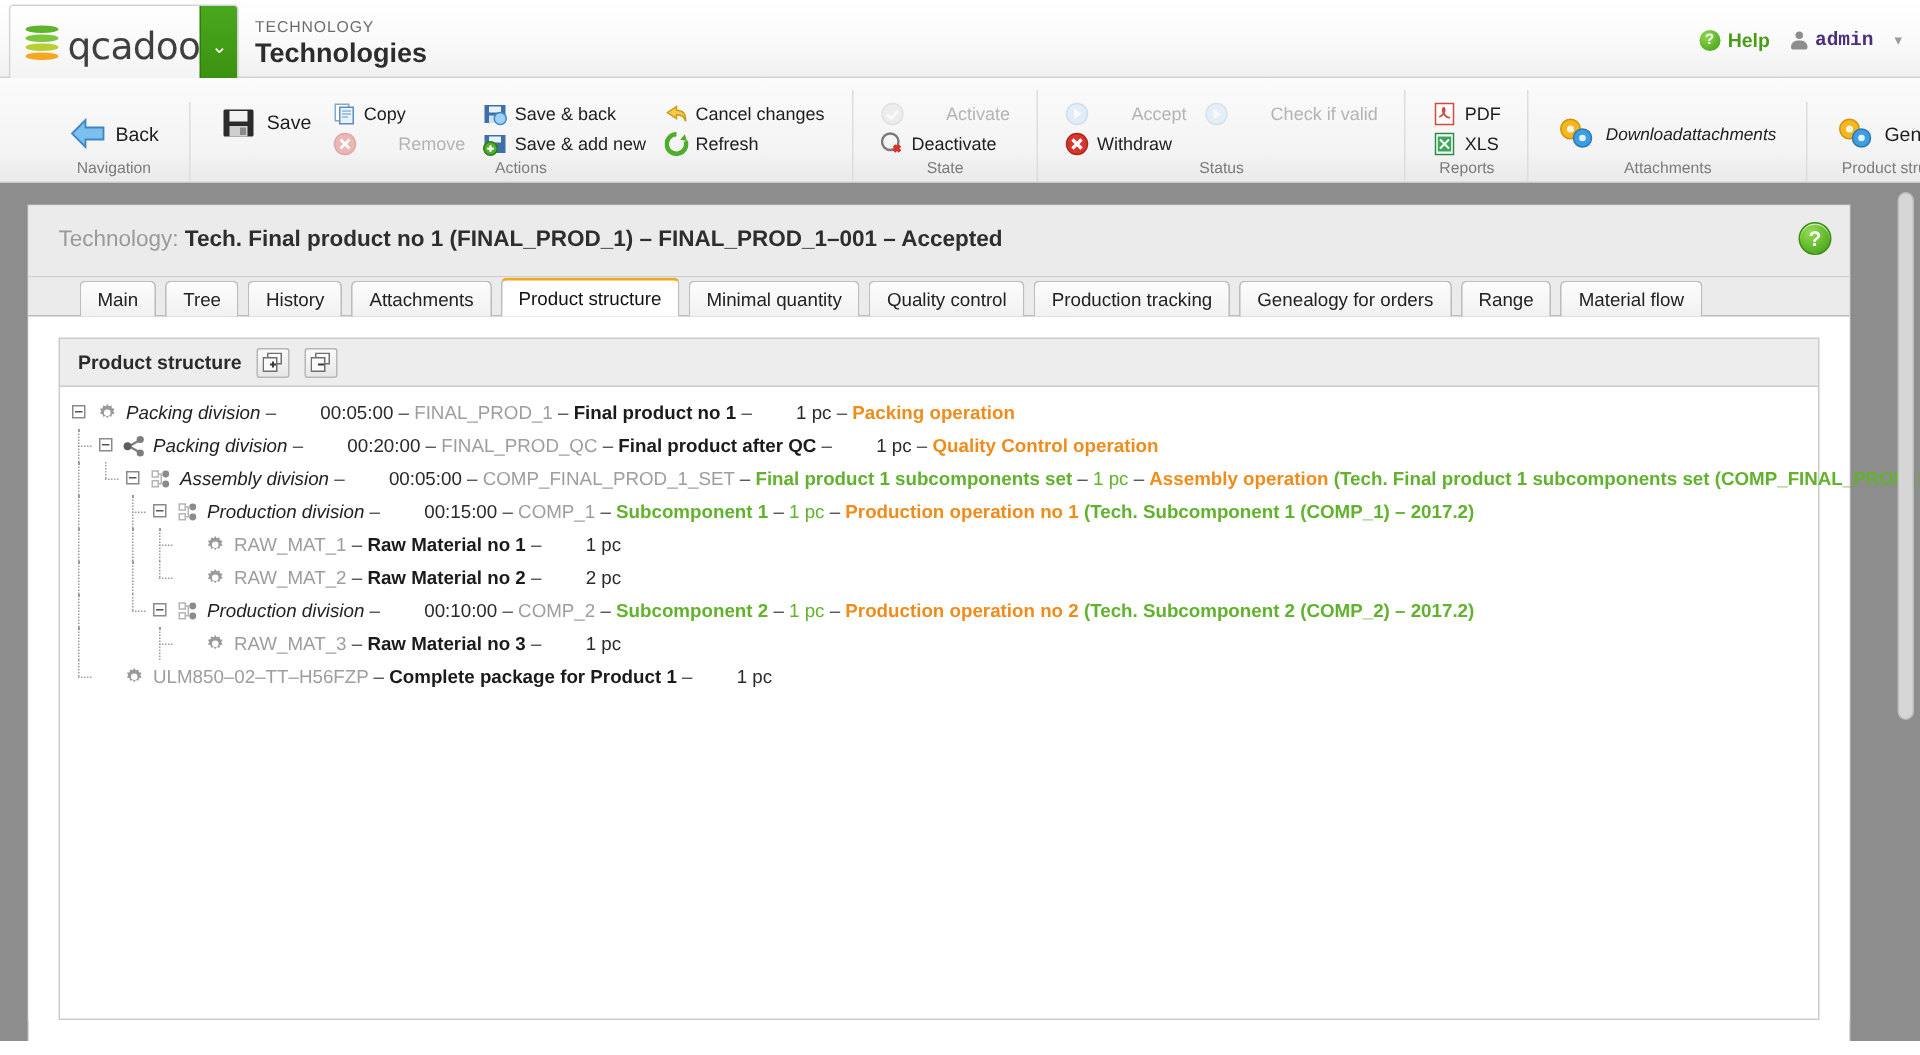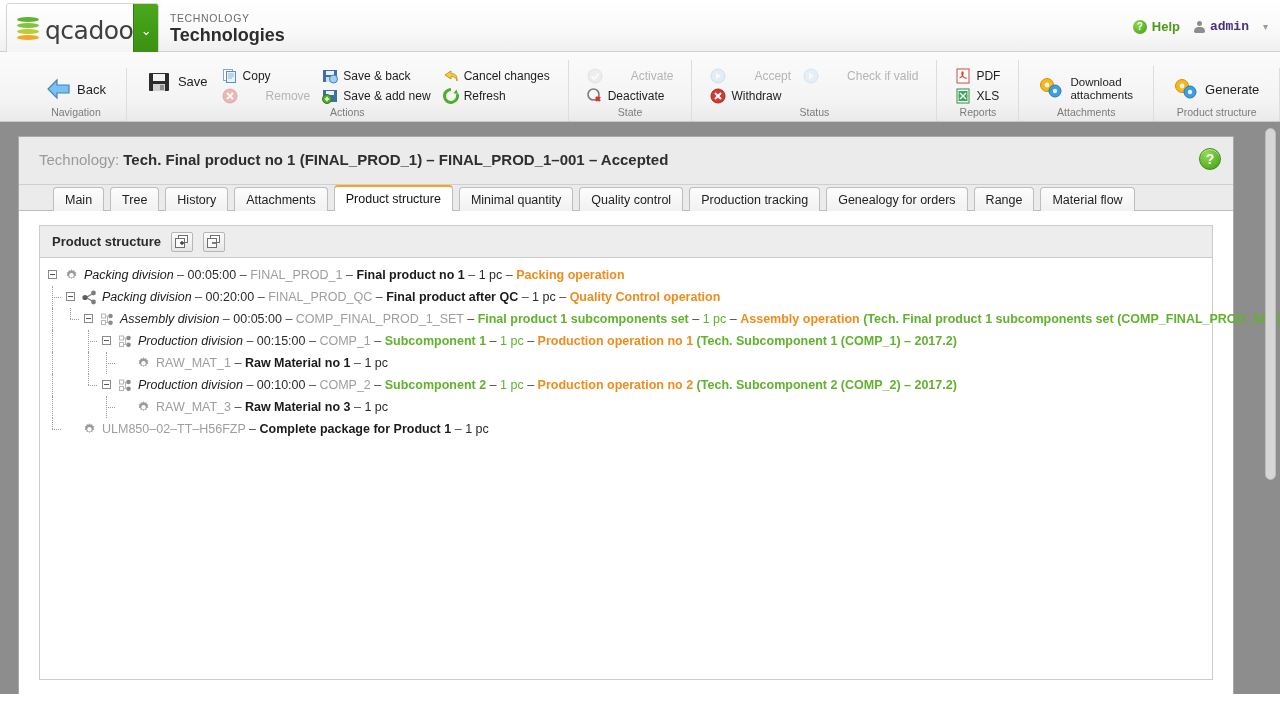--- a/index.html
+++ b/index.html
@@ -114,21 +114,21 @@
     text-align: center; font-size: 10.5px; color: #7b7b7b;
     padding-bottom: 3px; margin-top: auto;
   }
   .ritem {
     display: flex; align-items: center; gap: 5px;
     padding: 2px 6px; cursor: pointer; white-space: nowrap;
     font-size: 12px; color: #1d1d1d; line-height: 16px;
   }
   .ritem.big { flex-direction: row; padding: 4px 8px; font-size: 13px; }
   .ritem.disabled { color: #b4b4b4; cursor: default; gap: 28px; }
-  .ritem .lbl2 { display: flex; flex-direction: column; line-height: 13px; font-size: 11.5px; }
+  .ritem .lbl2 { display: flex; flex-direction: row; line-height: 13px; font-size: 11.5px; font-style: italic; }
 
   
   .ic { width: 16px; height: 16px; position: relative; flex: 0 0 auto; display:block; }
   .ic.lg { width: 26px; height: 24px; }
   .ic svg { display:block; }
   .fade { opacity: .38; }
 
   
   .pagebg {
     position: relative;
@@ -245,21 +245,21 @@
   }
   .hline {
     position: absolute; height: 0; border-top: 1px dotted #9b9b9b; width: 9px;
   }
   .ticon { width: 15px; height: 15px; margin-right: 5px; flex: 0 0 auto; }
   .t-italic { font-style: italic; }
   .t-grey { color: #9e9e9e; }
   .t-bold { font-weight: bold; color: #1b1b1b; }
   .t-orange { color: #f08c1c; font-weight: bold; }
   .t-green { color: #62b22e; font-weight: bold; }
-  .t-plain { color: #2b2b2b; }
+  .t-plain { color: #2b2b2b; margin-left: 26px; }
   .t-sep { color: #444; }
 
   
   .page-scroll {
     position: absolute; right: 4px; top: 6px; width: 11px; bottom: 6px;
   }
   .page-scroll-thumb {
     position: absolute; left: 0; top: 0; width: 11px; height: 352px;
     background: #d6d6d6; border: 1px solid #bcbcbc; border-radius: 6px;
   }
@@ -662,20 +662,33 @@
               <span style="margin-left: 96px; display: flex; align-items: center;">
                 <span class="ticon"><svg width="15" height="15" viewBox="0 0 15 15">
                     <path d="M7.5 1.3l1 1.5 1.8-.5.3 1.8 1.8.4-.9 1.6.9 1.6-1.8.4-.3 1.8-1.8-.5-1 1.5-1-1.5-1.8.5-.3-1.8-1.8-.4.9-1.6-.9-1.6 1.8-.4.3-1.8 1.8.5z" fill="#9a9a9a"></path>
                     <circle cx="7.5" cy="7.2" r="2.2" fill="#fff"></circle>
                   </svg></span>
                 <span><span class="t-grey">RAW_MAT_1</span><span class="t-sep"> – </span><span class="t-bold">Raw Material no 1</span><span class="t-sep"> – </span><span class="t-plain">1 pc</span></span>
               </span>
             </div>
             <div class="trow">
               <span class="vline" style="left: 12px; top: 0px; height: 22px;"></span>
+              <span class="vline" style="left: 48px; top: 0px; height: 22px;"></span>
+              <span class="vline" style="left: 66px; top: 0px; height: 11px;"></span>
+              <span class="hline" style="left: 66px; top: 11px;"></span>
+              <span style="margin-left: 96px; display: flex; align-items: center;">
+                <span class="ticon"><svg width="15" height="15" viewBox="0 0 15 15">
+                    <path d="M7.5 1.3l1 1.5 1.8-.5.3 1.8 1.8.4-.9 1.6.9 1.6-1.8.4-.3 1.8-1.8-.5-1 1.5-1-1.5-1.8.5-.3-1.8-1.8-.4.9-1.6-.9-1.6 1.8-.4.3-1.8 1.8.5z" fill="#9a9a9a"></path>
+                    <circle cx="7.5" cy="7.2" r="2.2" fill="#fff"></circle>
+                  </svg></span>
+                <span><span class="t-grey">RAW_MAT_2</span><span class="t-sep"> – </span><span class="t-bold">Raw Material no 2</span><span class="t-sep"> – </span><span class="t-plain">2 pc</span></span>
+              </span>
+            </div>
+            <div class="trow">
+              <span class="vline" style="left: 12px; top: 0px; height: 22px;"></span>
               <span class="vline" style="left: 48px; top: 0px; height: 11px;"></span>
               <span class="hline" style="left: 48px; top: 11px;"></span>
               <span class="exp" style="left: 62px;"></span>
               <span style="margin-left: 78px; display: flex; align-items: center;">
                 <span class="ticon"><svg width="15" height="15" viewBox="0 0 15 15">
                     <rect x="1.5" y="2" width="4" height="4" fill="none" stroke="#b5b5b5"></rect>
                     <rect x="1.5" y="8.5" width="4" height="4" fill="none" stroke="#b5b5b5"></rect>
                     <path d="M5.5 4h2v6.5h-2" fill="none" stroke="#b5b5b5"></path>
                     <circle cx="10.5" cy="4" r="2.3" fill="#8b8b8b"></circle>
                     <circle cx="10.5" cy="10.7" r="2.3" fill="#8b8b8b"></circle>

